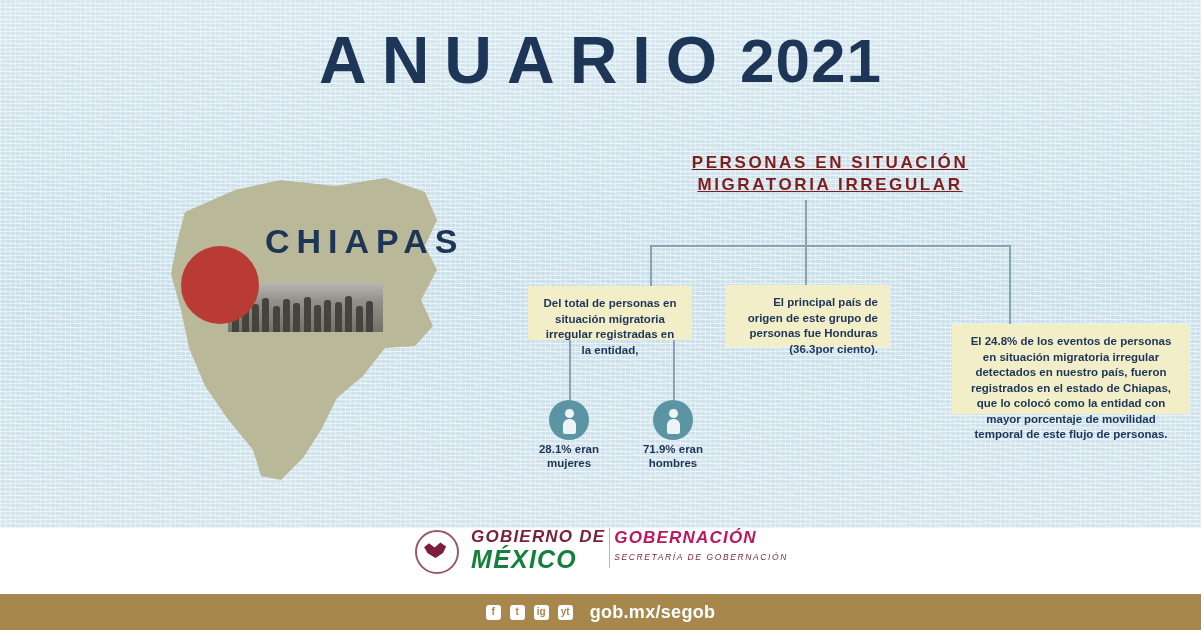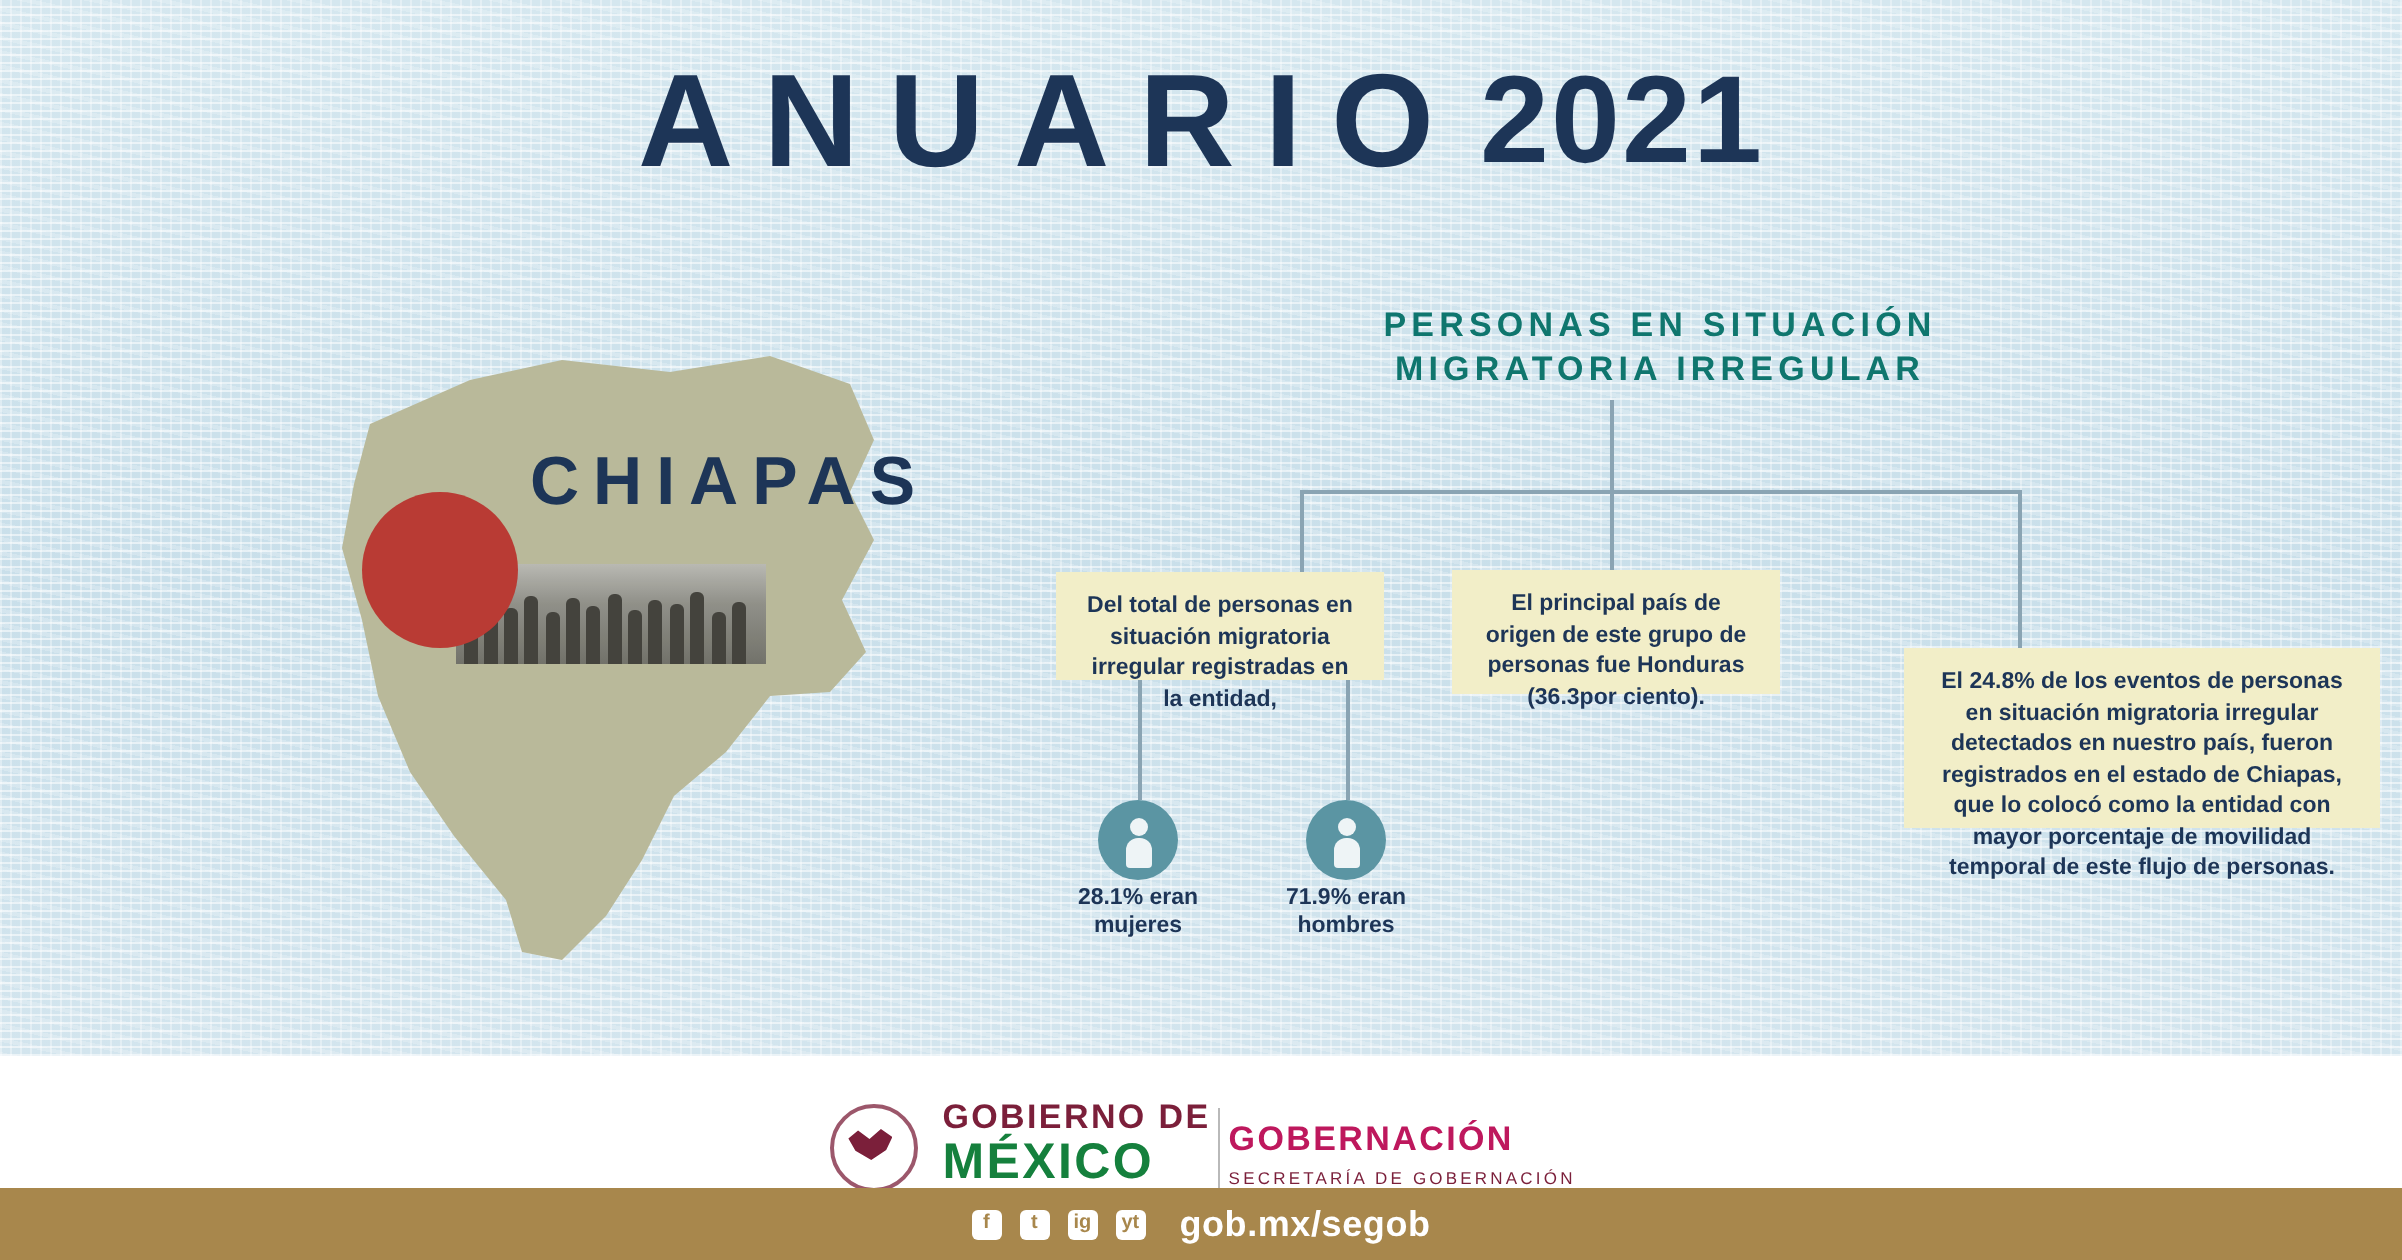--- a/index.html
+++ b/index.html
@@ -120,21 +120,22 @@
   .diagram-title {
     position: absolute;
     left: 600px;
     top: 152px;
     width: 460px;
     text-align: center;
     font-size: 17px;
     font-weight: bold;
     letter-spacing: 2.6px;
     line-height: 22px;
-    color: #0f766e;
+    color: #7f1d1d;
+    text-decoration: underline;
   }
 
   .connector {
     position: absolute;
     background: #8aa4b3;
   }
   .v-line { width: 2px; }
   .h-line { height: 2px; }
 
   .note {
@@ -194,23 +195,24 @@
     width: 1201px;
     height: 66px;
     background: #ffffff;
   }
   .brand {
     position: absolute;
     left: 0; top: 0;
     width: 1201px;
     height: 66px;
     display: flex;
-    align-items: flex-end;
+    align-items: flex-start;
     justify-content: center;
     gap: 4px;
+    font-style: italic;
   }
   .eagle {
     width: 54px;
     height: 44px;
     position: relative;
   }
   .eagle .ring {
     position: absolute;
     left: 2px; top: 2px;
     width: 40px; height: 40px;
@@ -341,21 +343,21 @@
   <div class="connector v-line" style="left:805px; top:200px; height:46px;"></div>
   <div class="connector h-line" style="left:650px; top:245px; width:360px;"></div>
   <div class="connector v-line" style="left:650px; top:245px; height:45px;"></div>
   <div class="connector v-line" style="left:805px; top:245px; height:40px;"></div>
   <div class="connector v-line" style="left:1009px; top:245px; height:80px;"></div>
   <div class="connector v-line" style="left:569px; top:340px; height:60px;"></div>
   <div class="connector v-line" style="left:673px; top:340px; height:60px;"></div>
 
   <div class="note" style="left:528px; top:286px; width:164px; height:54px;">Del total de personas en situación migratoria irregular registradas en la entidad,</div>
 
-  <div class="note" style="left:726px; top:285px; width:164px; height:62px;">El principal país de origen de este grupo de personas fue Honduras (36.3por ciento).</div>
+  <div class="note" style="left:726px; top:285px; width:164px; height:62px;text-align:right;">El principal país de origen de este grupo de personas fue Honduras (36.3por ciento).</div>
 
   <div class="note" style="left:952px; top:324px; width:238px; height:90px;">El 24.8% de los eventos de personas en situación migratoria irregular detectados en nuestro país, fueron registrados en el estado de Chiapas, que lo colocó como la entidad con mayor porcentaje de movilidad temporal de este flujo de personas.</div>
 
   <div class="person-icon" style="left:549px; top:400px;">
     <div class="head"></div>
     <div class="body"></div>
   </div>
   <div class="icon-caption" style="left:509px; top:442px;">
     <div>28.1% eran</div>
     <div>mujeres</div>

